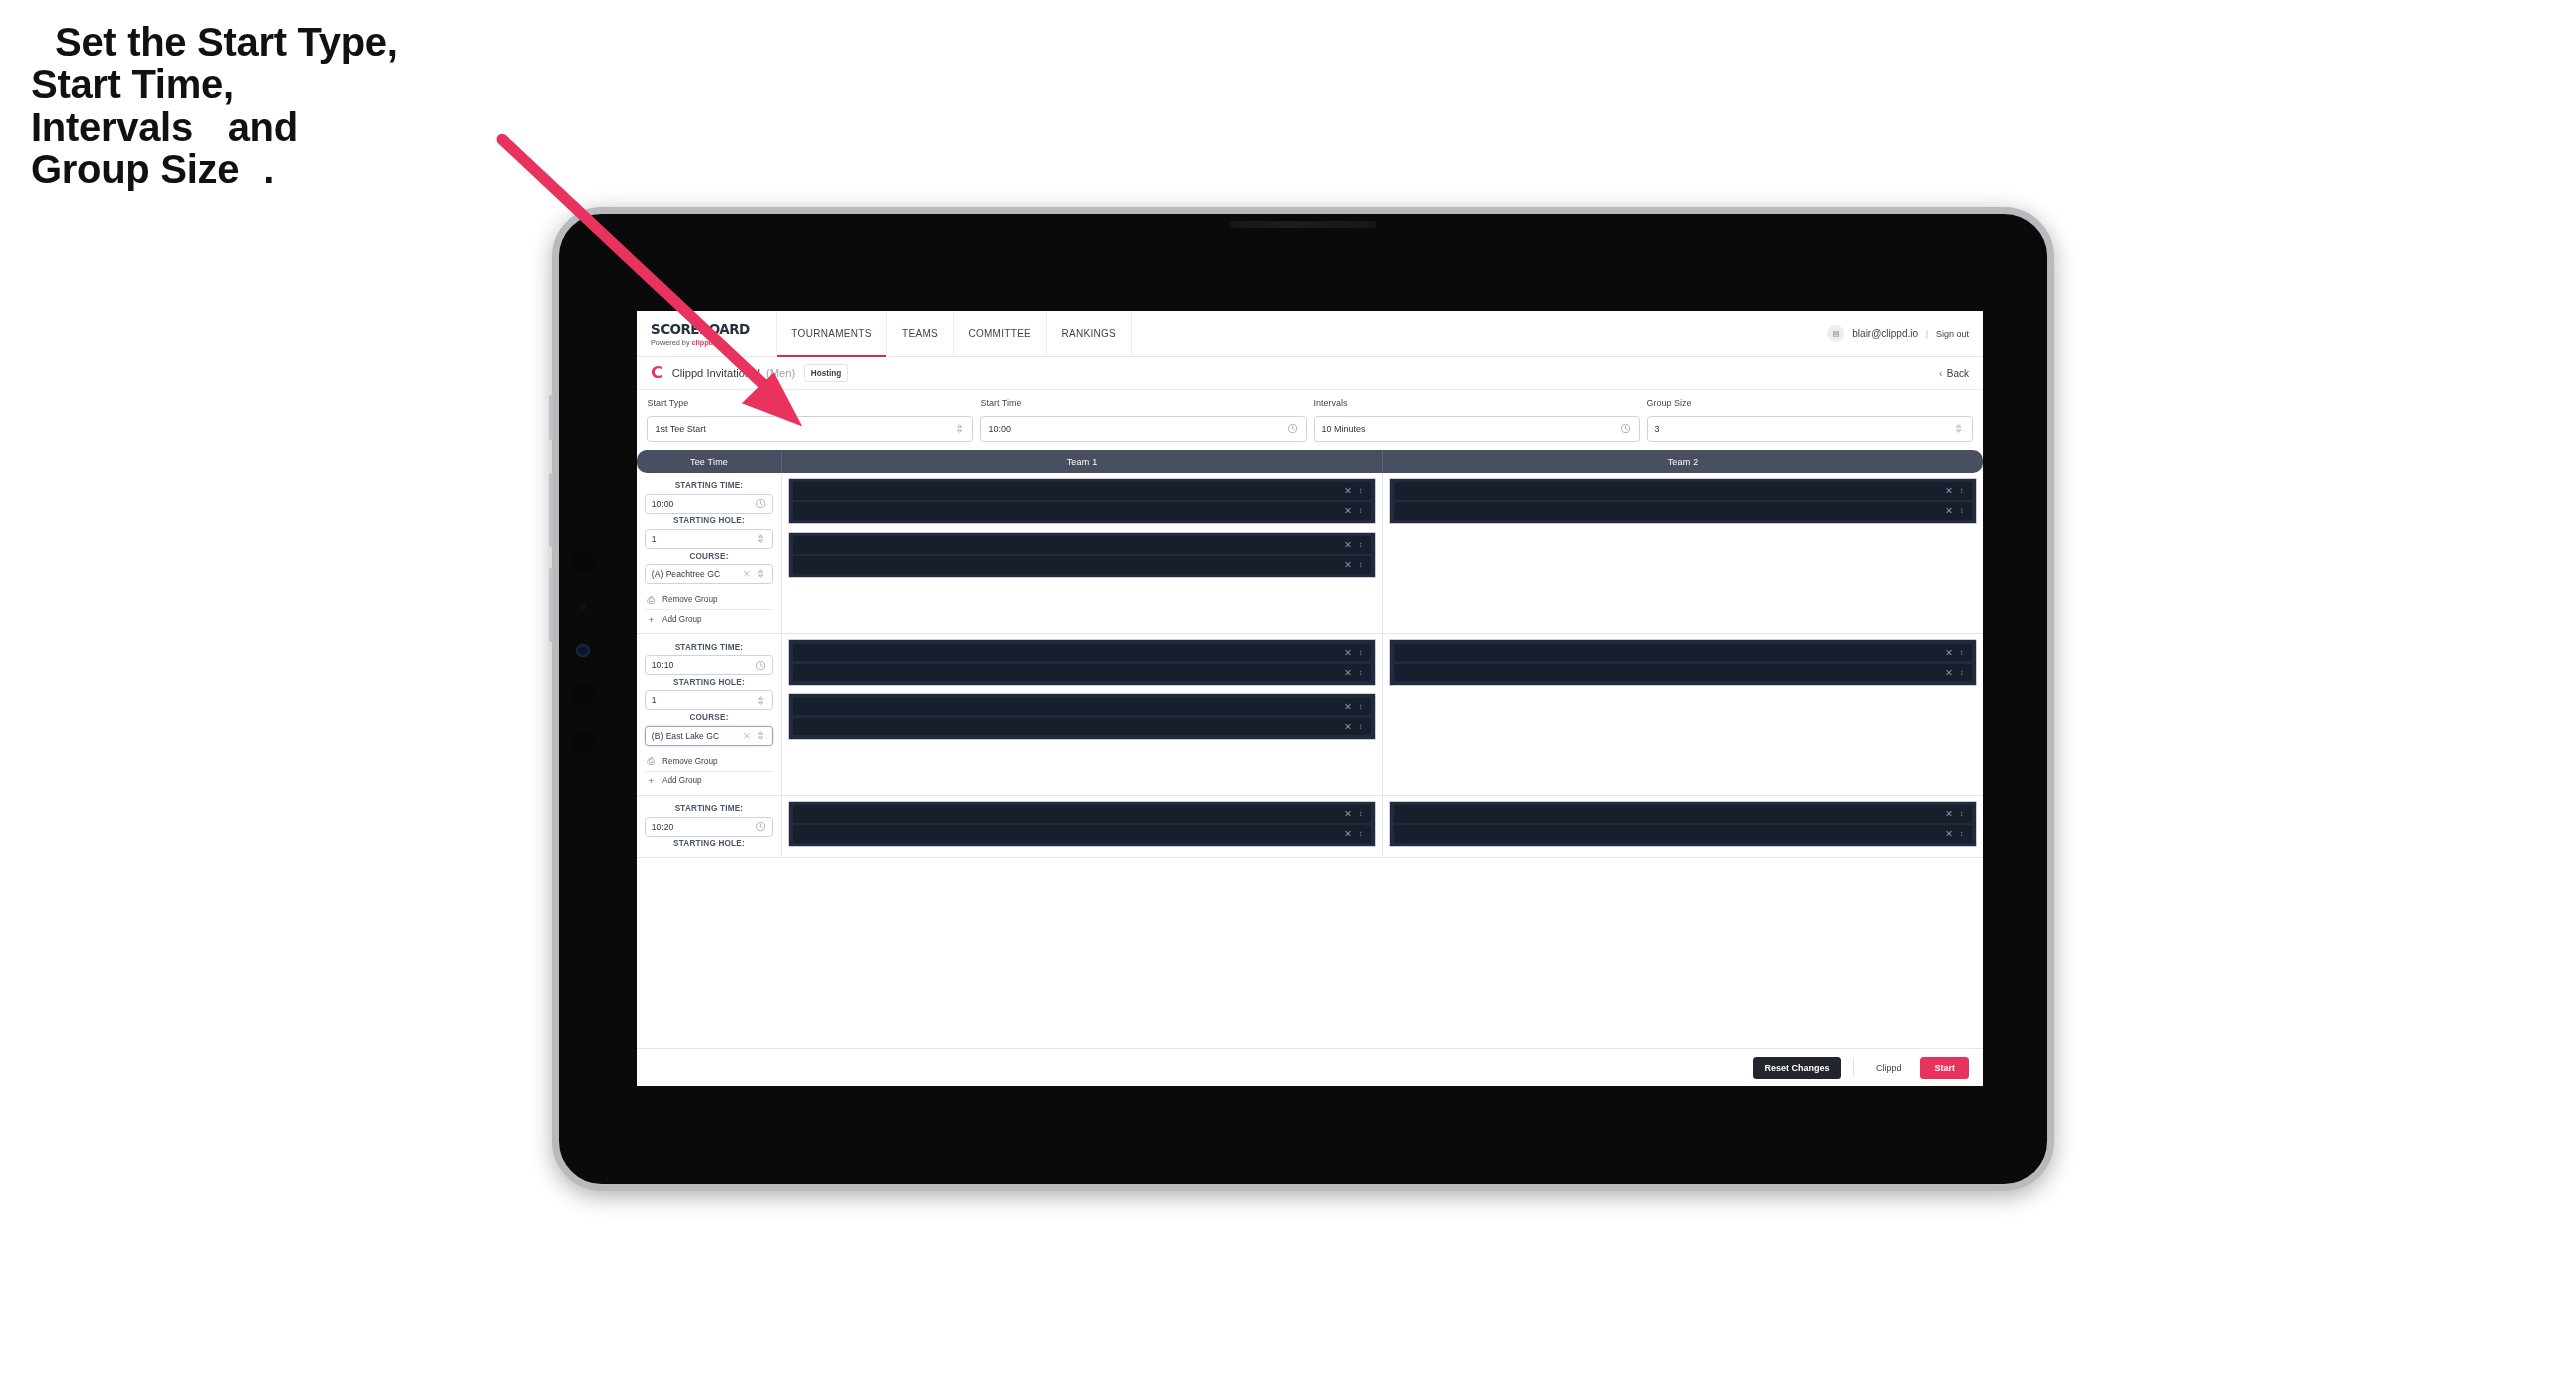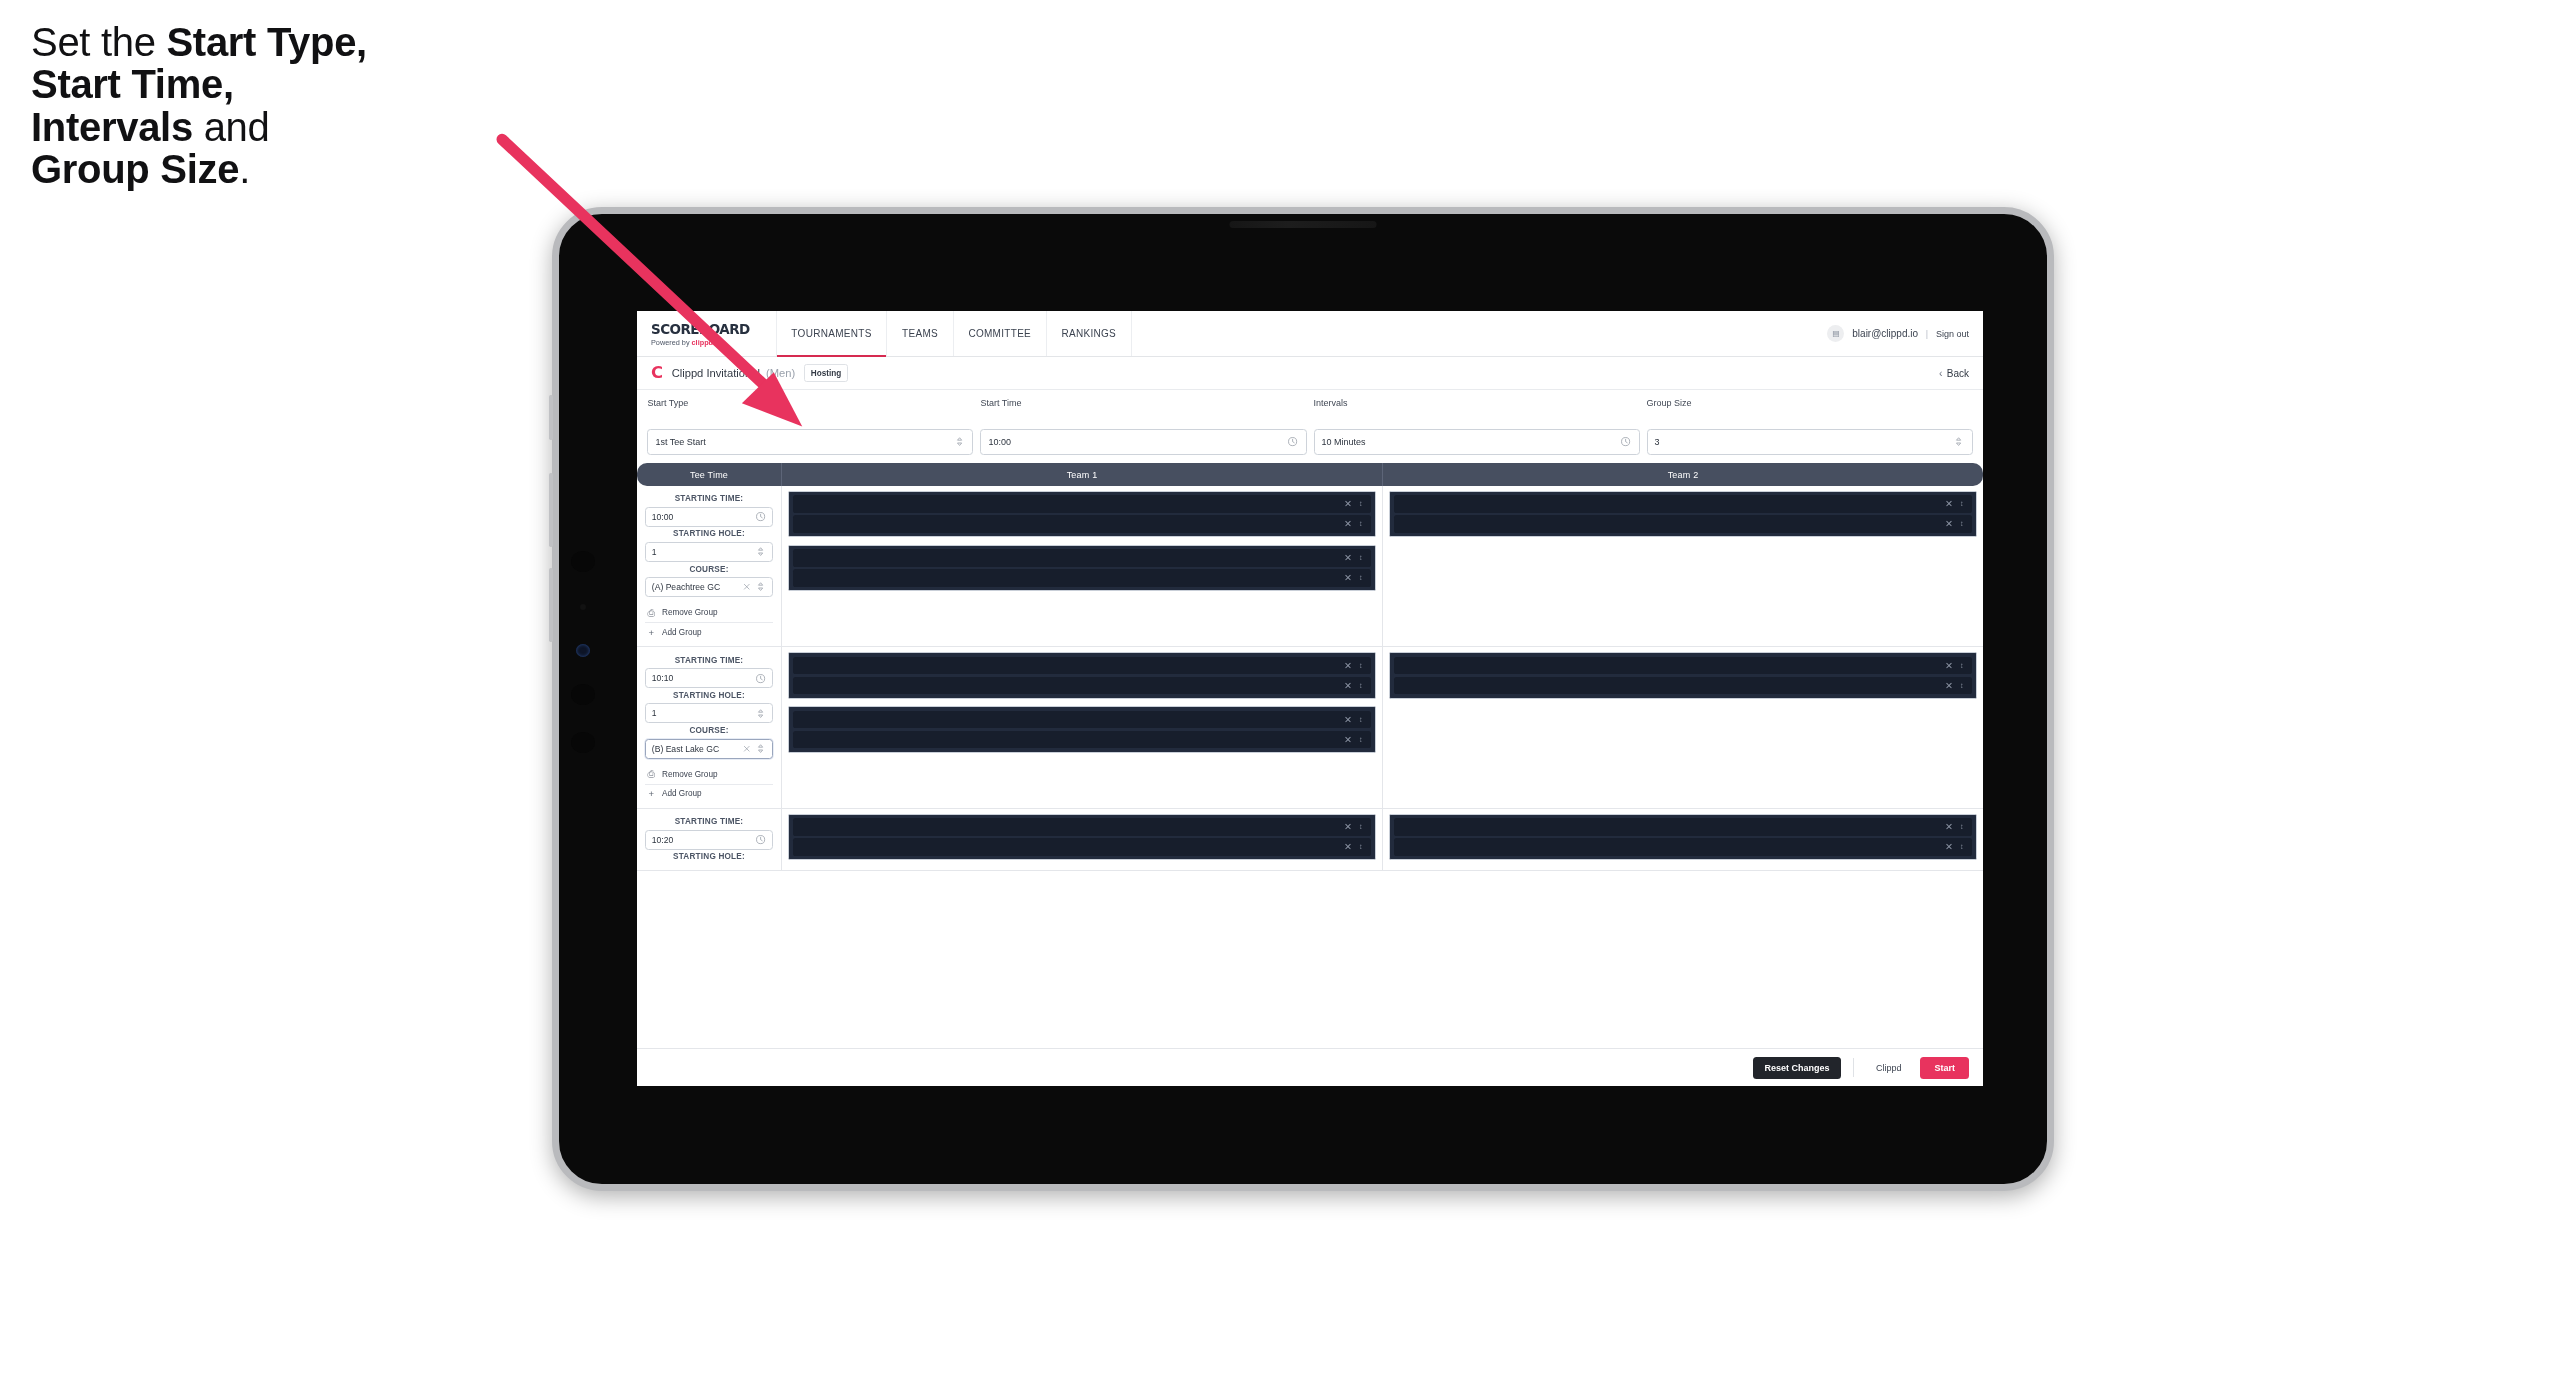--- a/index.html
+++ b/index.html
@@ -12,21 +12,21 @@
   .page { position: relative; width: 2576px; height: 1386px; background: #fff; }
 
   
   .caption {
     position: absolute; left: 31px; top: 21px; width: 552px;
     font-size: 40px; line-height: 1.06; color: #111113;
     letter-spacing: -0.3px;
   }
   .caption .line { display: block; white-space: nowrap; }
   .caption b { font-weight: 700; }
-  .caption .reg { font-weight: 400; }
+  .caption .reg { font-weight: 700; margin-left: 24px; }
 
   
   .arrow { position: absolute; left: 483px; top: 129px; width: 397px; height: 345px; pointer-events: none; }
 
   
   .tablet {
     position: absolute; left: 552px; top: 207px;
     width: 1502px; height: 984px;
     background: #0a0a0a;
     border-radius: 50px;
@@ -97,21 +97,21 @@
   .badge {
     font-size: 8.2px; color: #333a45; border: 0.9px solid #dfe2e6; border-radius: 2.6px;
     padding: 3.5px 6px; background: #fff; font-weight: 600;
   }
   .sub-spacer { flex: 1; }
   .backlink { font-size: 10px; color: #333a45; cursor: pointer; display:flex; align-items:center; gap:4.3px; }
   .backlink .chev { color:#6c7382; font-size: 10.4px; }
 
   
   .controls { display: flex; gap: 7px; padding: 7.8px 10.4px 8.6px 10.4px; background: #fff; flex: 0 0 auto; }
-  .ctl { flex: 1; display: flex; flex-direction: column; gap: 21px; justify-content: space-between; }
+  .ctl { flex: 1; display: flex; flex-direction: column; gap: 8px; justify-content: space-between; }
   .ctl-label { font-size: 9px; color: #414855; }
   .ctl-field {
     height: 21.6px; border: 0.9px solid #ced3da; border-radius: 3.5px; background: #fff;
     display: flex; align-items: center; padding: 12px 7px; cursor: pointer;
   }
   .ctl-val { font-size: 9px; color: #2d343f; flex: 1; }
   .ic { width: 11.2px; height: 11.2px; flex: 0 0 auto; opacity: .62; }
 
   
   .thead { display: flex; background: #474f60; flex: 0 0 auto; height: 22.4px; border-radius: 10px; }

